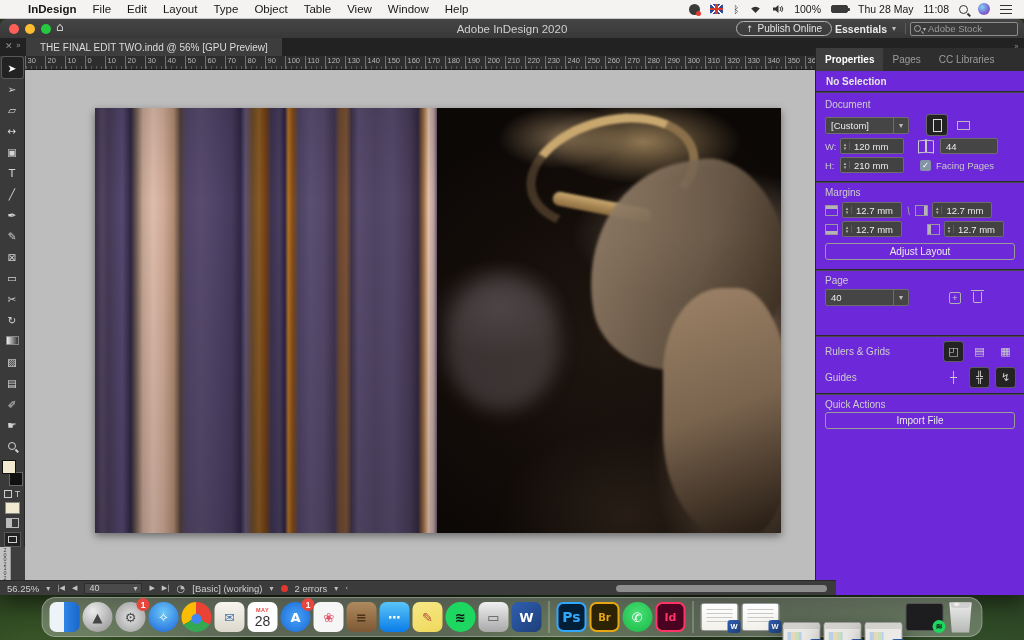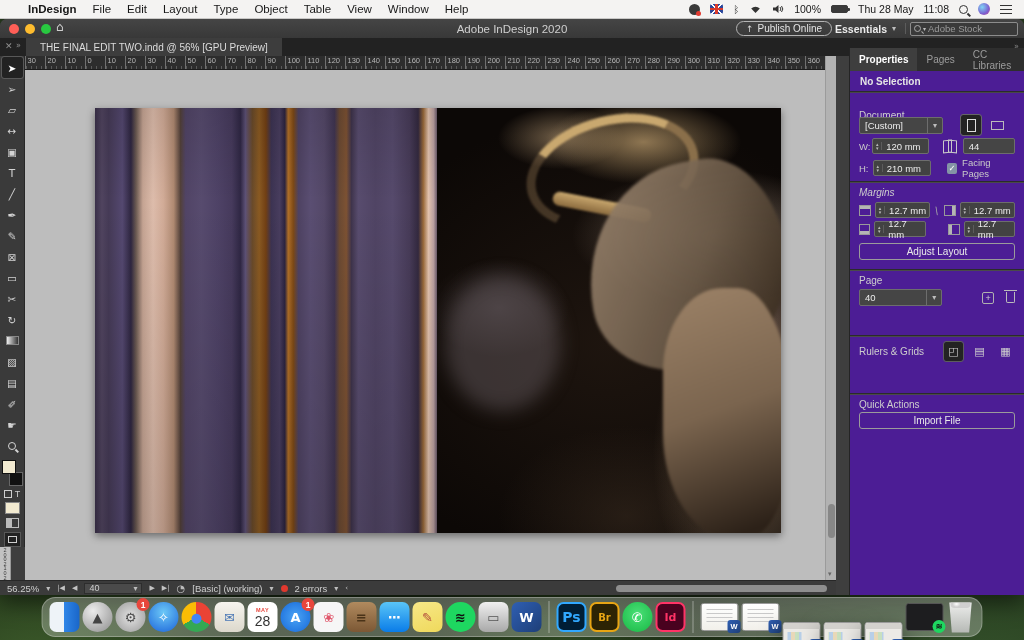--- a/index.html
+++ b/index.html
@@ -104,21 +104,21 @@
   .vscroll{position:absolute;left:825px;top:37px;width:11px;height:524px;background:#b2b2b2;border-left:1px solid #9b9b9b;}
   .vthumb{position:absolute;left:2px;top:448px;width:7px;height:34px;border-radius:4px;background:#878787;}
   .vs-chev{position:absolute;left:2px;bottom:2px;font-size:7px;color:#666;}
   .statusbar{position:absolute;left:0;top:561px;width:836px;height:15px;background:#3b3b3b;border-top:1px solid #272727;display:flex;align-items:center;gap:7px;padding:0 7px;font-size:9.5px;color:#cfcfcf;z-index:6;}
   .sb-sm{font-size:7px;color:#c4c4c4;}
   .sb-field{width:58px;height:11px;background:#4a4a4a;border:1px solid #2d2d2d;display:flex;align-items:center;justify-content:space-between;padding:0 4px;font-size:9px;}
   .err-dot{width:7px;height:7px;border-radius:50%;display:inline-block;}
   .hscroll{flex:1;height:9px;position:relative;}
   .hthumb{position:absolute;left:55%;right:2px;top:1px;height:7px;border-radius:4px;background:#8e8e8e;}
   
-  .panel{position:absolute;right:0;top:29px;width:175px;height:547px;background:#4c1d95;border-left:1px solid #242424;font-size:10px;color:#c9c9c9;}
+  .panel{position:absolute;right:0;top:29px;width:209px;height:547px;background:#6d28d9;border-left:1px solid #242424;font-size:10px;color:#c9c9c9;}
   .p-tabs{position:absolute;left:0;top:0;right:0;height:23px;background:#2e2e2e;display:flex;}
   .p-tab{padding:0 9px;display:flex;align-items:center;color:#9d9d9d;font-size:10px;}
   .p-tab.active{background:#3e3e3e;color:#fff;font-weight:bold;}
   .no-sel{position:absolute;left:0;top:23px;right:0;height:21px;display:flex;align-items:center;padding-left:10px;font-weight:bold;color:#e5e5e5;border-bottom:1px solid #2b2b2b;box-shadow:0 1px 0 #484848;}
   .p-abs{position:absolute;left:9px;right:9px;}
   .sec-label{color:#cdcdcd;}
   .pdiv{position:absolute;left:0;right:0;height:1px;background:#2b2b2b;box-shadow:0 1px 0 #4a4a4a;}
   .pselect{height:17px;background:#454545;border:1px solid #6d6d6d;border-radius:2px;display:flex;align-items:center;padding:0 5px;color:#ececec;font-size:9.5px;}
   .pselect .caret{margin-left:auto;border-left:1px solid #6d6d6d;padding-left:5px;height:100%;display:flex;align-items:center;}
   .stepfield{display:flex;align-items:center;height:16px;border:1px solid #6d6d6d;border-radius:2px;background:#424242;}
@@ -416,21 +416,21 @@
     </div>
 
     <div class="panel">
       <div class="p-tabs" id="p-tabs">
           <div class="p-tab active">Properties</div>
           <div class="p-tab">Pages</div>
           <div class="p-tab">CC Libraries</div>
         </div>
       <div class="no-sel">No Selection</div>
 
-      <div class="p-abs sec-label" style="top:51px;margin-top:11px;">Document</div>
+      <div class="p-abs sec-label" style="top:51px;">Document</div>
 
       <div class="p-abs" style="top:67px;display:flex;align-items:center;">
         <span class="pselect" style="width:84px;">
           <span>[Custom]</span>
           <span class="caret g">▾</span>
         </span>
         <span class="orient active" style="margin-left:18px;">
             <span class="or-p"></span>
           </span>
         <span class="orient" style="margin-left:6px;">
@@ -460,21 +460,21 @@
               <span class="g">▴</span>
               <span class="g">▾</span>
             </span>
           <span class="stepval">210 mm</span>
         </span>
         <span class="chk g" style="margin-left:16px;">✓</span>
         <span class="rowlab" style="margin-left:5px;">Facing Pages</span>
       </div>
 
       <div class="pdiv" style="top:133px;"></div>
-      <div class="p-abs sec-label" style="top:139px;font-style:italic;">Margins</div>
+      <div class="p-abs sec-label" style="top:139px;">Margins</div>
 
       <div class="p-abs" style="top:154px;display:flex;align-items:center;">
         <span class="m-icon mi-top"></span>
         <span class="stepfield" style="width:60px;margin-left:4px;">
           <span class="steps">
               <span class="g">▴</span>
               <span class="g">▾</span>
             </span>
           <span class="stepval">12.7 mm</span>
         </span>
@@ -525,20 +525,28 @@
 
       <div class="p-abs" style="top:292px;display:flex;align-items:center;height:22px;">
         <span class="sec-label">Rulers &amp; Grids</span>
         <span id="rulers-icons" style="margin-left:auto;display:flex;gap:7px;">
             <span class="icon-sq g active">◰</span>
             <span class="icon-sq g">▤</span>
             <span class="icon-sq g">▦</span>
           </span>
       </div>
 
+      <div class="p-abs" style="top:318px;display:flex;align-items:center;height:22px;">
+        <span class="sec-label">Guides</span>
+        <span id="guides-icons" style="margin-left:auto;display:flex;gap:7px;">
+            <span class="icon-sq g">┼</span>
+            <span class="icon-sq g active">╬</span>
+            <span class="icon-sq g active">↯</span>
+          </span>
+      </div>
 
       <div class="pdiv" style="top:345px;"></div>
       <div class="p-abs sec-label" style="top:351px;">Quick Actions</div>
       <div class="p-btn" style="top:364px;">Import File</div>
     </div>
   </div>
 
   <div class="dock" id="dock">
       <div class="dk" style="background: linear-gradient(90deg, rgb(238, 243, 248) 0%, rgb(238, 243, 248) 48%, rgb(47, 134, 232) 48%, rgb(26, 102, 201) 100%);">
         <span class="gl" style="color: rgb(26, 102, 201); font-size: 13px;"></span>

